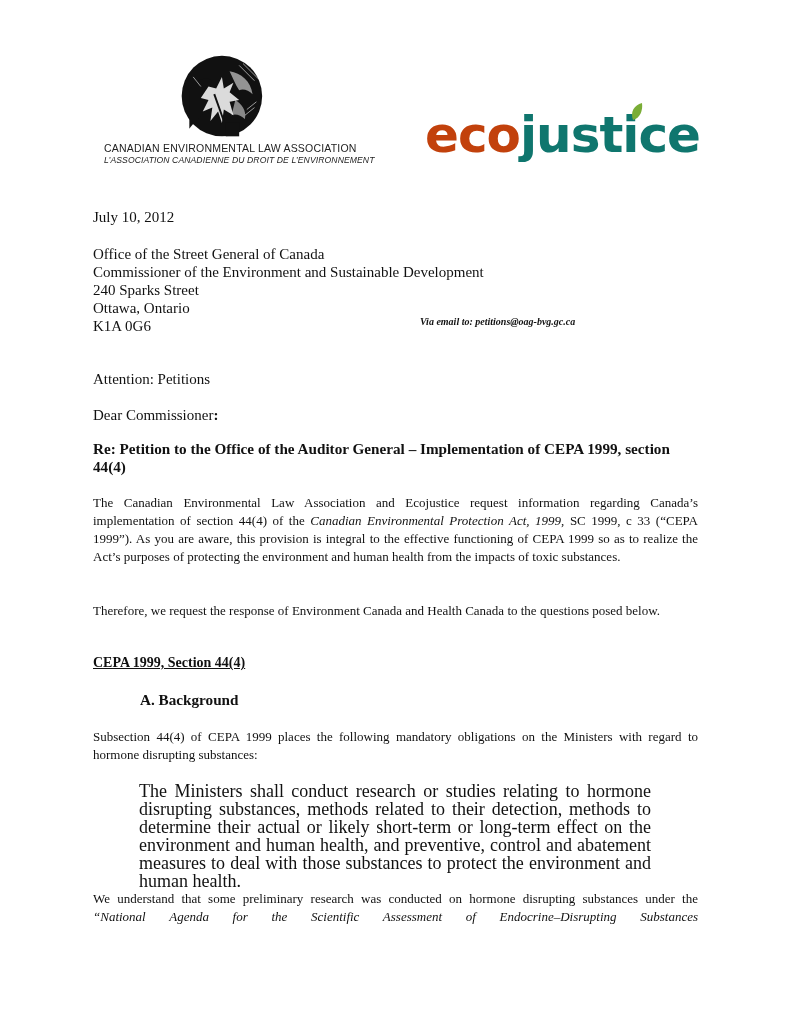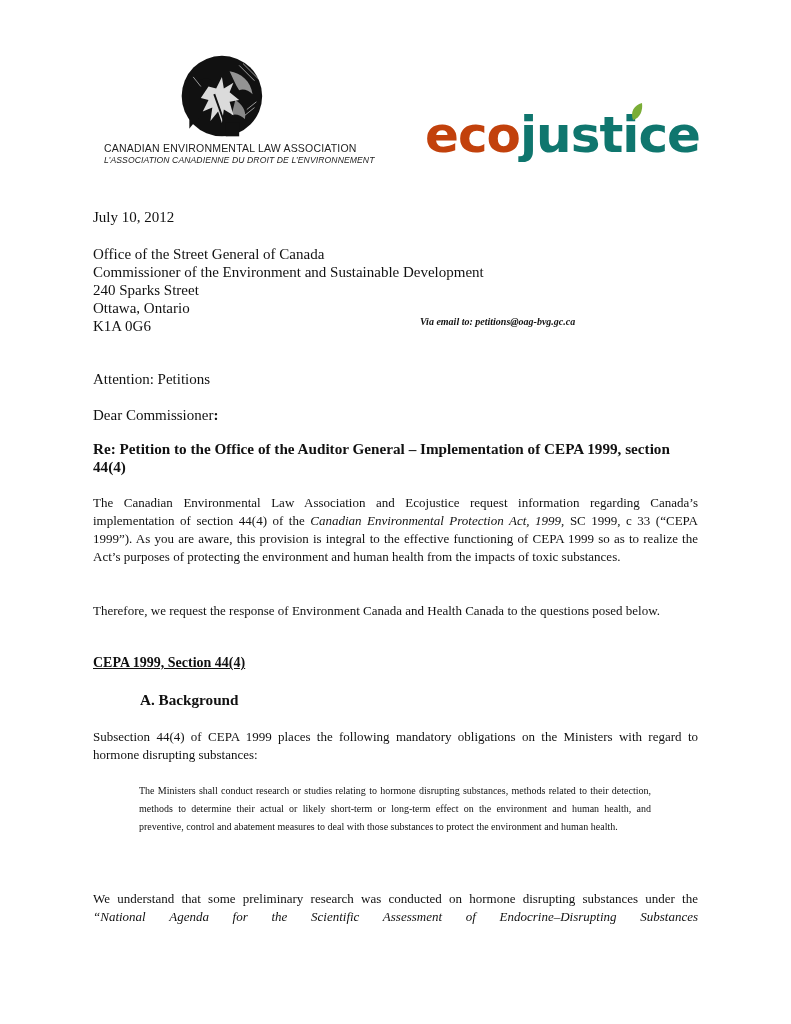--- a/index.html
+++ b/index.html
@@ -20,21 +20,21 @@
                 font-size: 50px; font-weight: bold; letter-spacing: -1px; white-space: nowrap; }
     .eco-part { color: #c2410c; }
     .justice-part { color: #0f766e; }
     .eco-leaf { position: absolute; left: 205px; top: 2px; width: 14px; height: 20px; }
 
     
     .txt { position: absolute; left: 93px; font-size: 15px; line-height: 18px; white-space: nowrap; }
     .para { position: absolute; left: 93px; width: 605px; font-size: 13px; line-height: 18px;
             text-align: justify; }
     .para-last { text-align-last: left; }
-    .indent-para { position: absolute; left: 139px; width: 512px; font-size: 10px; line-height: 18px;
+    .indent-para { position: absolute; left: 139px; width: 512px; font-size: 18px; line-height: 18px;
                    text-align: justify; }
     .email-line { position: absolute; left: 420px; top: 316px; font-size: 10px; font-style: italic;
                   font-weight: bold; white-space: nowrap; }
     .re-line { position: absolute; left: 93px; top: 440px; width: 590px; font-size: 15.2px; line-height: 18px;
                font-weight: bold; }
     .section-head { position: absolute; left: 93px; top: 655px; font-size: 14px; font-weight: bold;
                     text-decoration: underline; white-space: nowrap; }
     .sub-head { position: absolute; left: 140px; top: 691px; font-size: 15.2px; font-weight: bold; white-space: nowrap; }
     .it { font-style: italic; }
     .b { font-weight: bold; }

